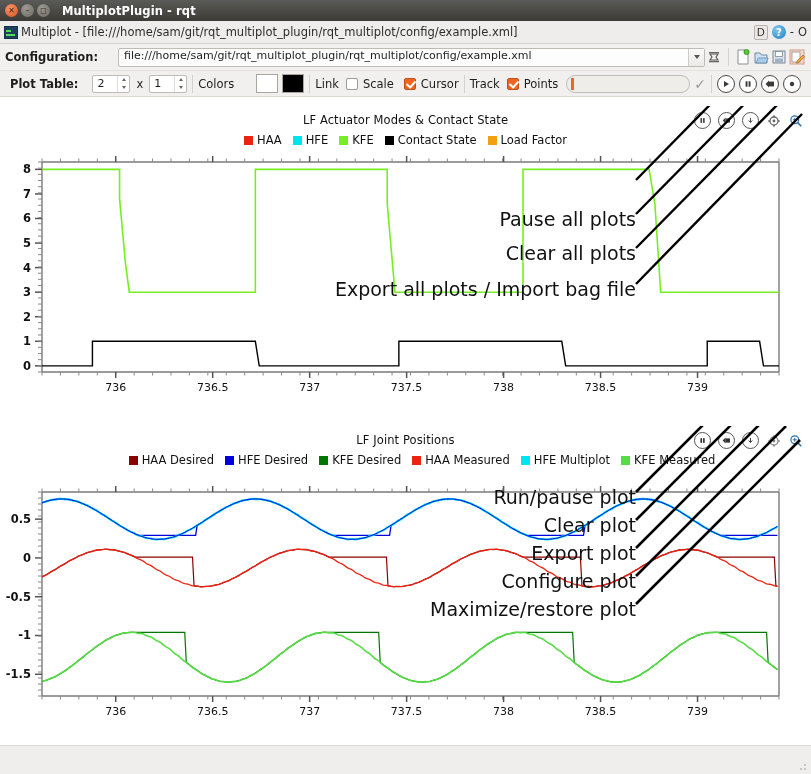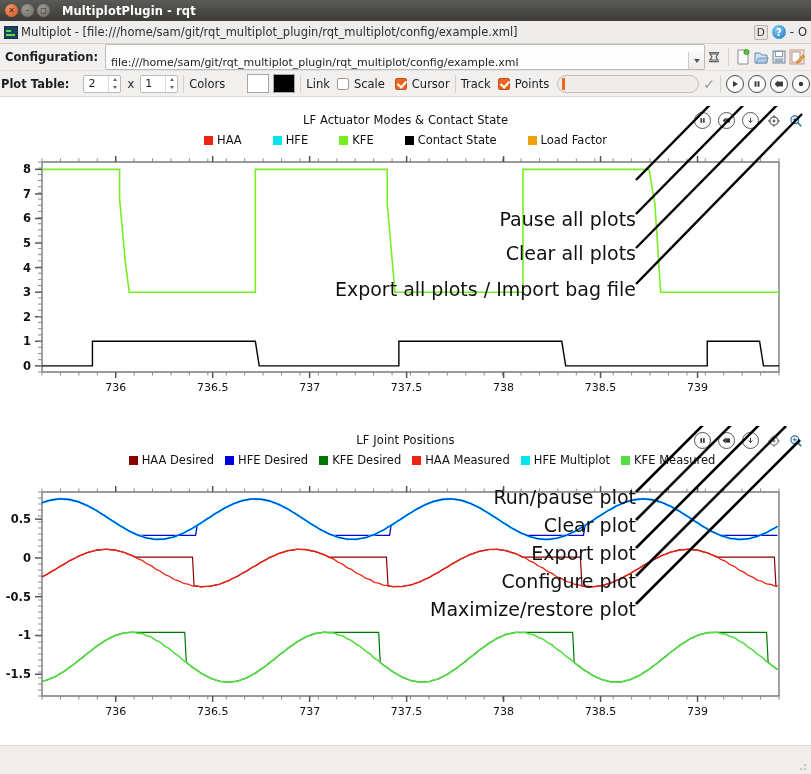--- a/index.html
+++ b/index.html
@@ -73,25 +73,25 @@
     display:inline-flex;align-items:center;justify-content:center;
   }
 
   
   #configrow {
     height: 27px; background:#f2f0ee;
     display:flex; align-items:center;
     padding: 0 5px; box-sizing:border-box;
     border-bottom:1px solid #e3e0dd;
   }
-  #configrow .lbl { font-size:11.5px; font-weight:bold; color:#1d1d1d; margin-right:7px;}
+  #configrow .lbl { font-size:11.5px; font-weight:bold; color:#1d1d1d; margin-right:20px;}
   .combo {
-    flex: 1 1 auto; height:26px;
+    flex: 1 1 auto; height:19px;
     background:#fdfdfd; border:1px solid #bfbbb7; border-radius:2px;
-    display:flex; align-items:flex-end;
+    display:flex; align-items:flex-start;
     font-size:11px; color:#1d1d1d;
     padding-left:5px; box-sizing:border-box;
     position: relative;
   }
   .combo .val { flex:1 1 auto; overflow:hidden; white-space:nowrap;}
   .combo .arrowbtn {
     width:15px; height:17px; border-left:1px solid #cfcbc7;
     display:flex;align-items:center;justify-content:center;
     background: linear-gradient(#fbfafa,#eceae7);
   }
@@ -102,21 +102,21 @@
   .tbsep { width:1px; height:18px; background:#d4d0cc; margin:0 5px; }
   .tbicon {
     width:18px;height:18px; display:inline-flex;align-items:center;justify-content:center;
     flex:none;
   }
 
   
   #plottablerow {
     height: 26px; background:#f2f0ee;
     display:flex; align-items:center;
-    padding:0 1px; box-sizing:border-box;
+    padding:0 10px; box-sizing:border-box;
     border-bottom:1px solid #dcd8d4;
     font-size:11.5px; color:#1d1d1d;
   }
   #plottablerow .lbl { font-weight:bold; margin-right:14px;}
   .spin {
     width:38px; height:18px; border:1px solid #bfbbb7; background:#fff;
     display:flex; align-items:center; border-radius:2px;
     font-size:11px; padding-left:4px; box-sizing:border-box;
     position:relative;
   }
@@ -158,21 +158,21 @@
     background:#ffffff;
     display:flex; flex-direction:column;
   }
   .plotpanel { position:relative; flex:1 1 50%; background:#fff; }
   .plot-title {
     text-align:center; font-size:11.5px; color:#111;
     padding-top:7px; letter-spacing:0.1px;
   }
   .plot-legend {
     display:flex; justify-content:center; align-items:center;
-    gap:31px; margin-top:6px; font-size:11.5px; color:#111;
+    gap:11px; margin-top:6px; font-size:11.5px; color:#111;
     flex-wrap:nowrap; white-space:nowrap;
   }
   .legend-item { display:flex; align-items:center; gap:4px;}
   .legend-sw { width:9px;height:9px; display:inline-block;}
   .plot-tools {
     position:absolute; right:8px; top:6px;
     display:flex; gap:7px; align-items:center;
   }
   .ptool {
     width:15px;height:15px;border-radius:50%;

